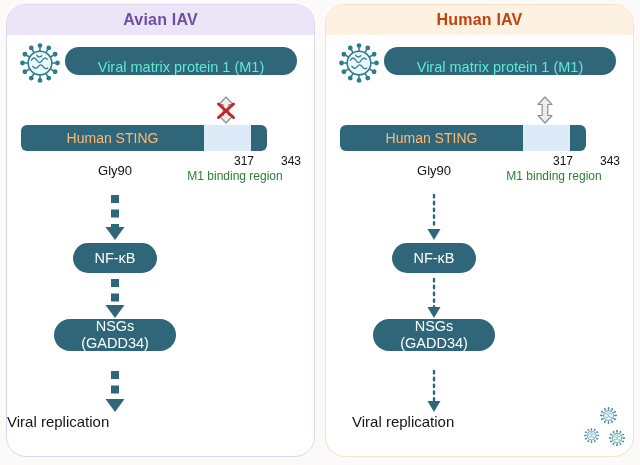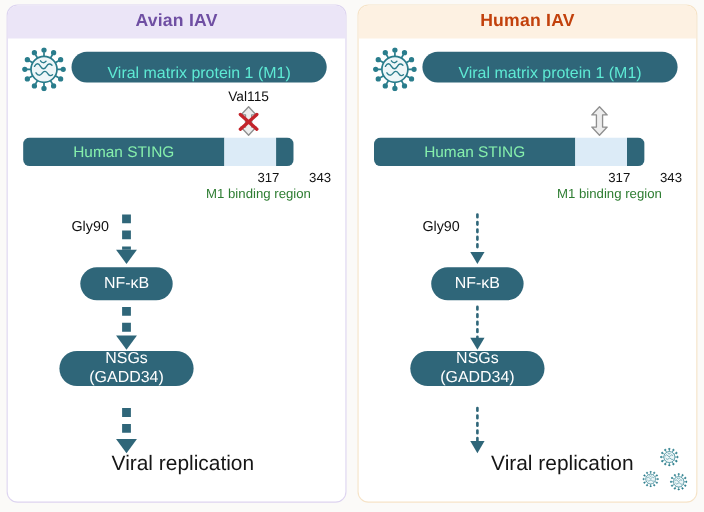--- a/index.html
+++ b/index.html
@@ -9,21 +9,21 @@
     font-family:"Liberation Sans", sans-serif;
     color:#161616;
     overflow:hidden;
   }
   .figure{display:flex;gap:10px;padding:4px 6px;}
   .panel{
     position:relative;
     width:309px;height:453px;
     box-sizing:border-box;
     background:#ffffff;
-    border-radius:10px;
+    border-radius:20px;
     border:1.5px solid #ddd;
     overflow:hidden;
   }
   .panel.avian{border-color:#ddd4f0;}
   .panel.human{border-color:#f6e3c7;}
   .panel-header{
     height:30px;display:flex;align-items:center;justify-content:center;
     font-weight:bold;font-size:16px;letter-spacing:.2px;
   }
   .avian .panel-header{background:#ebe5f7;color:#6f4fa3;}
@@ -36,42 +36,42 @@
     display:flex;align-items:flex-end;justify-content:center;
     font-size:14.5px;
   }
   .residue{left:169px;top:76px;width:100px;text-align:center;font-size:12.5px;color:#111;}
   .binding-arrow{left:209px;top:91px;width:20px;height:28px;}
   .sting-bar{
     left:14px;top:120px;width:246px;height:26px;
     display:flex;border-radius:6px;overflow:hidden;
   }
   .sting-main{
-    width:183px;background:#2f6679;color:#86efac;
+    width:183px;background:#2f6679;color:#fdba74;
     display:flex;align-items:center;justify-content:center;font-size:14px;
   }
   .sting-region{width:47px;background:#dcebf7;}
   .sting-cap{flex:1;background:#2f6679;}
   .small-num{top:149px;width:30px;text-align:center;font-size:12px;color:#111;margin-left:40px;}
   .pos-317{left:182px;}
   .pos-343{left:229px;}
-  .gly90{left:58px;top:158px;width:100px;font-size:13px;color:#111;margin-top:35px;}
+  .gly90{left:58px;top:158px;width:100px;text-align:center;font-size:13px;color:#111;}
   .region-label{left:128px;top:164px;width:200px;text-align:center;font-size:12px;color:#2e7d32;white-space:nowrap;}
   .arrow{width:24px;}
   .a1{left:96px;top:188px;}
   .a2{left:96px;top:272px;}
   .a3{left:96px;top:364px;}
   .pill{
     background:#2f6679;color:#fff;border-radius:24px;
     display:flex;flex-direction:column;align-items:center;justify-content:center;
     font-size:14.5px;line-height:17px;text-align:center;
   }
   .nfkb{left:66px;top:238px;width:84px;height:30px;border-radius:16px;}
   .nsg{left:47px;top:314px;width:122px;height:32px;}
-  .outcome{top:407px;width:224px;text-align:right;font-size:19px;line-height:19px;color:#161616;}
+  .outcome{top:407px;width:224px;text-align:left;font-size:15px;line-height:19px;color:#161616;}
   .avian .outcome{left:0;}
   .human .outcome{left:26px;}
   .outcome span{display:block;}
   .v1{left:274px;top:402px;width:17px;height:17px;}
   .v2{left:258px;top:423px;width:15px;height:15px;}
   .v3{left:283px;top:425px;width:16px;height:16px;}
 </style>
 </head>
 <body>
 
@@ -114,21 +114,20 @@
             <path d="M12.5,19 q3,-5 6,0 q3,5 6,0 q2.5,-4 5.5,-1"></path>
             <path d="M14,25.5 q3,4.5 6,0.5 q3,-4 6,0.5 q2,3 4.5,1"></path>
             <path d="M18.5,13.5 q2.5,3.5 5.5,0.5"></path>
           </g>
         </svg></span>
 
     <div class="abs m1-pill">
       <span>Viral matrix protein 1 (M1)</span>
     </div>
 
-    <div class="abs residue">Val115</div>
 
     <span class="abs binding-arrow">
       <svg width="20" height="28" viewBox="0 0 20 28">
         <polygon points="10,1 17,8.5 12.8,8.5 12.8,19.5 17,19.5 10,27 3,19.5 7.2,19.5 7.2,8.5 3,8.5" fill="#ededed" stroke="#8f8f8f" stroke-width="1.2" stroke-linejoin="round"></polygon>
         <path d="M2.5,8 L17.5,21.5 M17.5,8 L2.5,21.5" stroke="#c4242b" stroke-width="3" stroke-linecap="round" fill="none"></path>
       </svg>
     </span>
 
     <div class="abs sting-bar">
       <div class="sting-main">Human STING</div>

